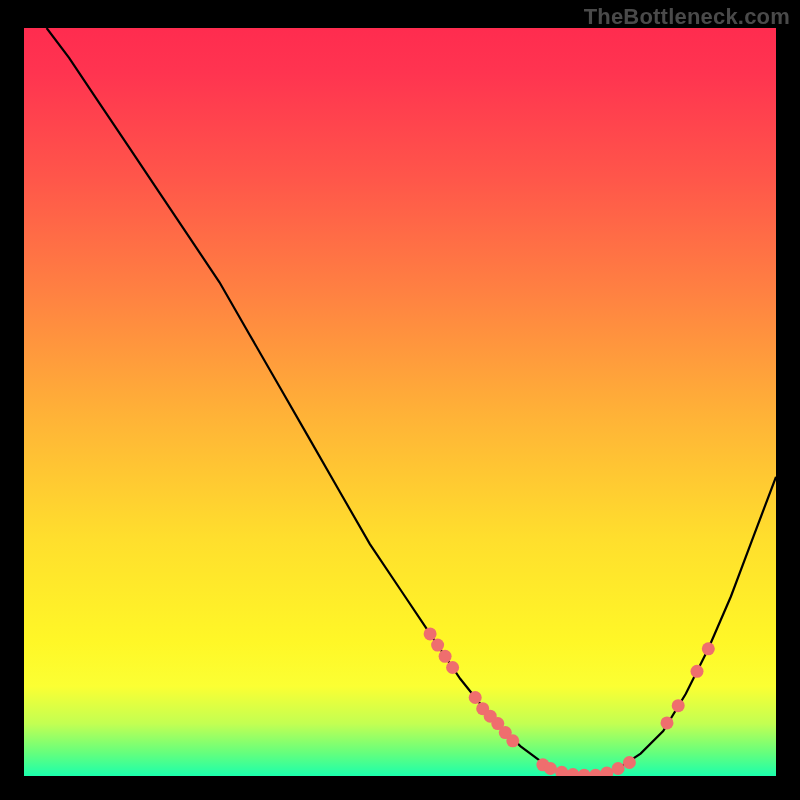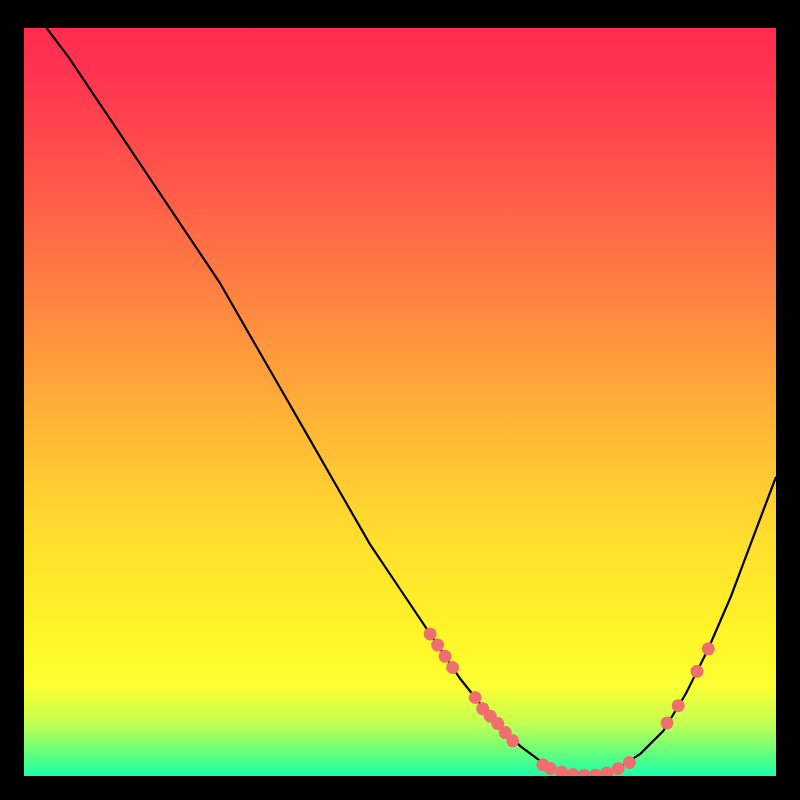--- a/index.html
+++ b/index.html
@@ -52,20 +52,21 @@
     left: 0;
     top: 0;
     width: 752px;
     height: 748px;
   }
 </style>
 </head>
 <body>
 
 <div class="frame">
+  <div class="watermark">TheBottleneck.com</div>
 
   <div class="plot-area">
     <svg class="curve" viewBox="0 0 752 748" preserveAspectRatio="none">
       <path fill="none" stroke="#000000" stroke-width="2.2" d="M22.6 0.0 L45.1 29.9 L75.2 74.8 L105.3 119.7 L135.4 164.6 L165.4 209.4 L195.5 254.3 L225.6 306.7 L255.7 359.0 L285.8 411.4 L315.8 463.8 L345.9 516.1 L376.0 561.0 L406.1 605.9 L436.2 650.8 L466.2 688.2 L496.3 718.1 L526.4 740.5 L549.0 748.0 L571.5 748.0 L594.1 740.5 L616.6 725.6 L639.2 703.1 L661.8 665.7 L684.3 620.8 L706.9 568.5 L729.4 508.6 L752.0 448.8" id="curvePath"></path>
       <g id="markerGroup">
           <circle cx="406.1" cy="605.9" r="6.5" fill="#ef6e6e"></circle>
           <circle cx="413.6" cy="617.1" r="6.5" fill="#ef6e6e"></circle>
           <circle cx="421.1" cy="628.3" r="6.5" fill="#ef6e6e"></circle>
           <circle cx="428.6" cy="639.5" r="6.5" fill="#ef6e6e"></circle>
           <circle cx="451.2" cy="669.5" r="6.5" fill="#ef6e6e"></circle>

